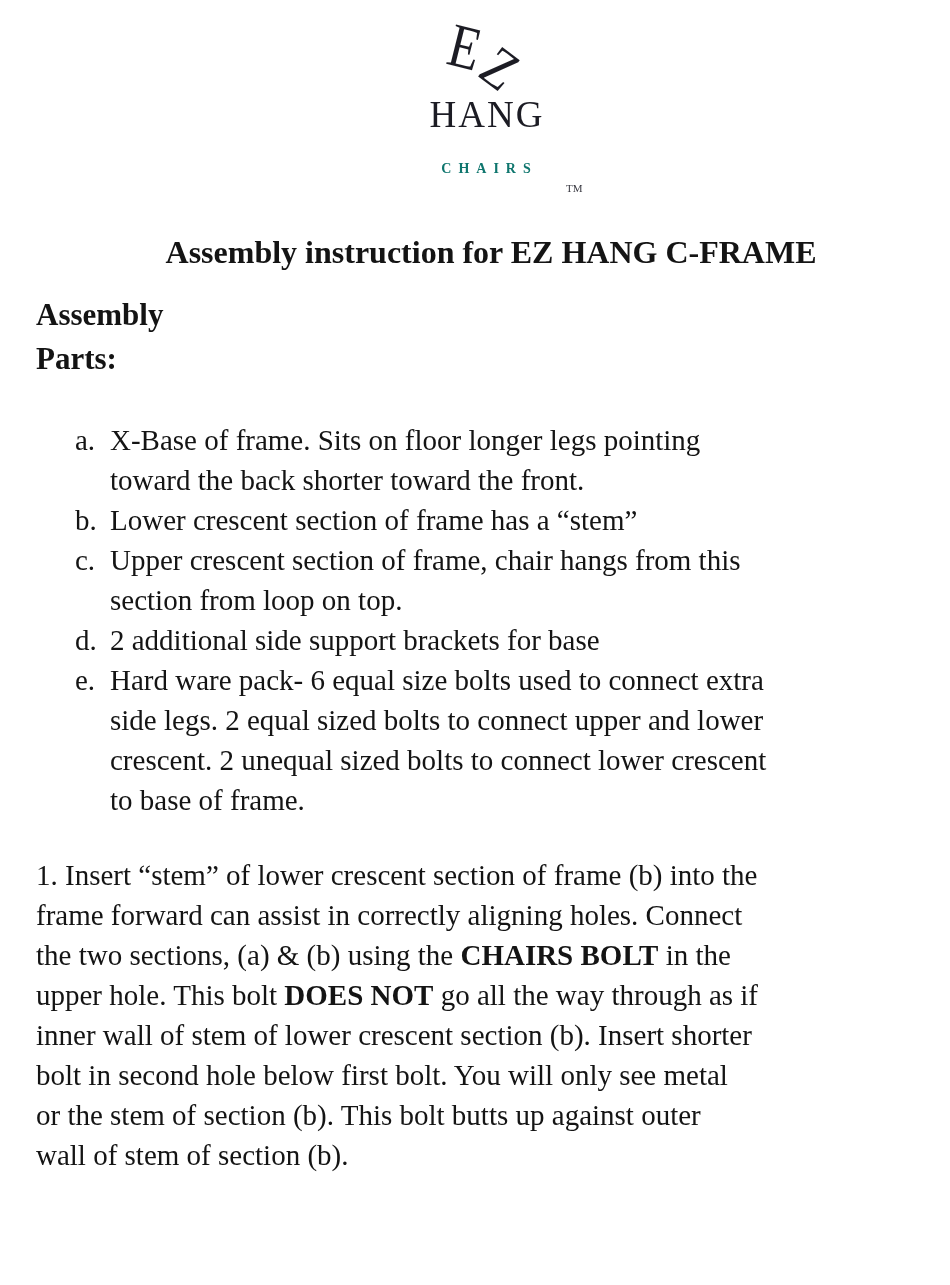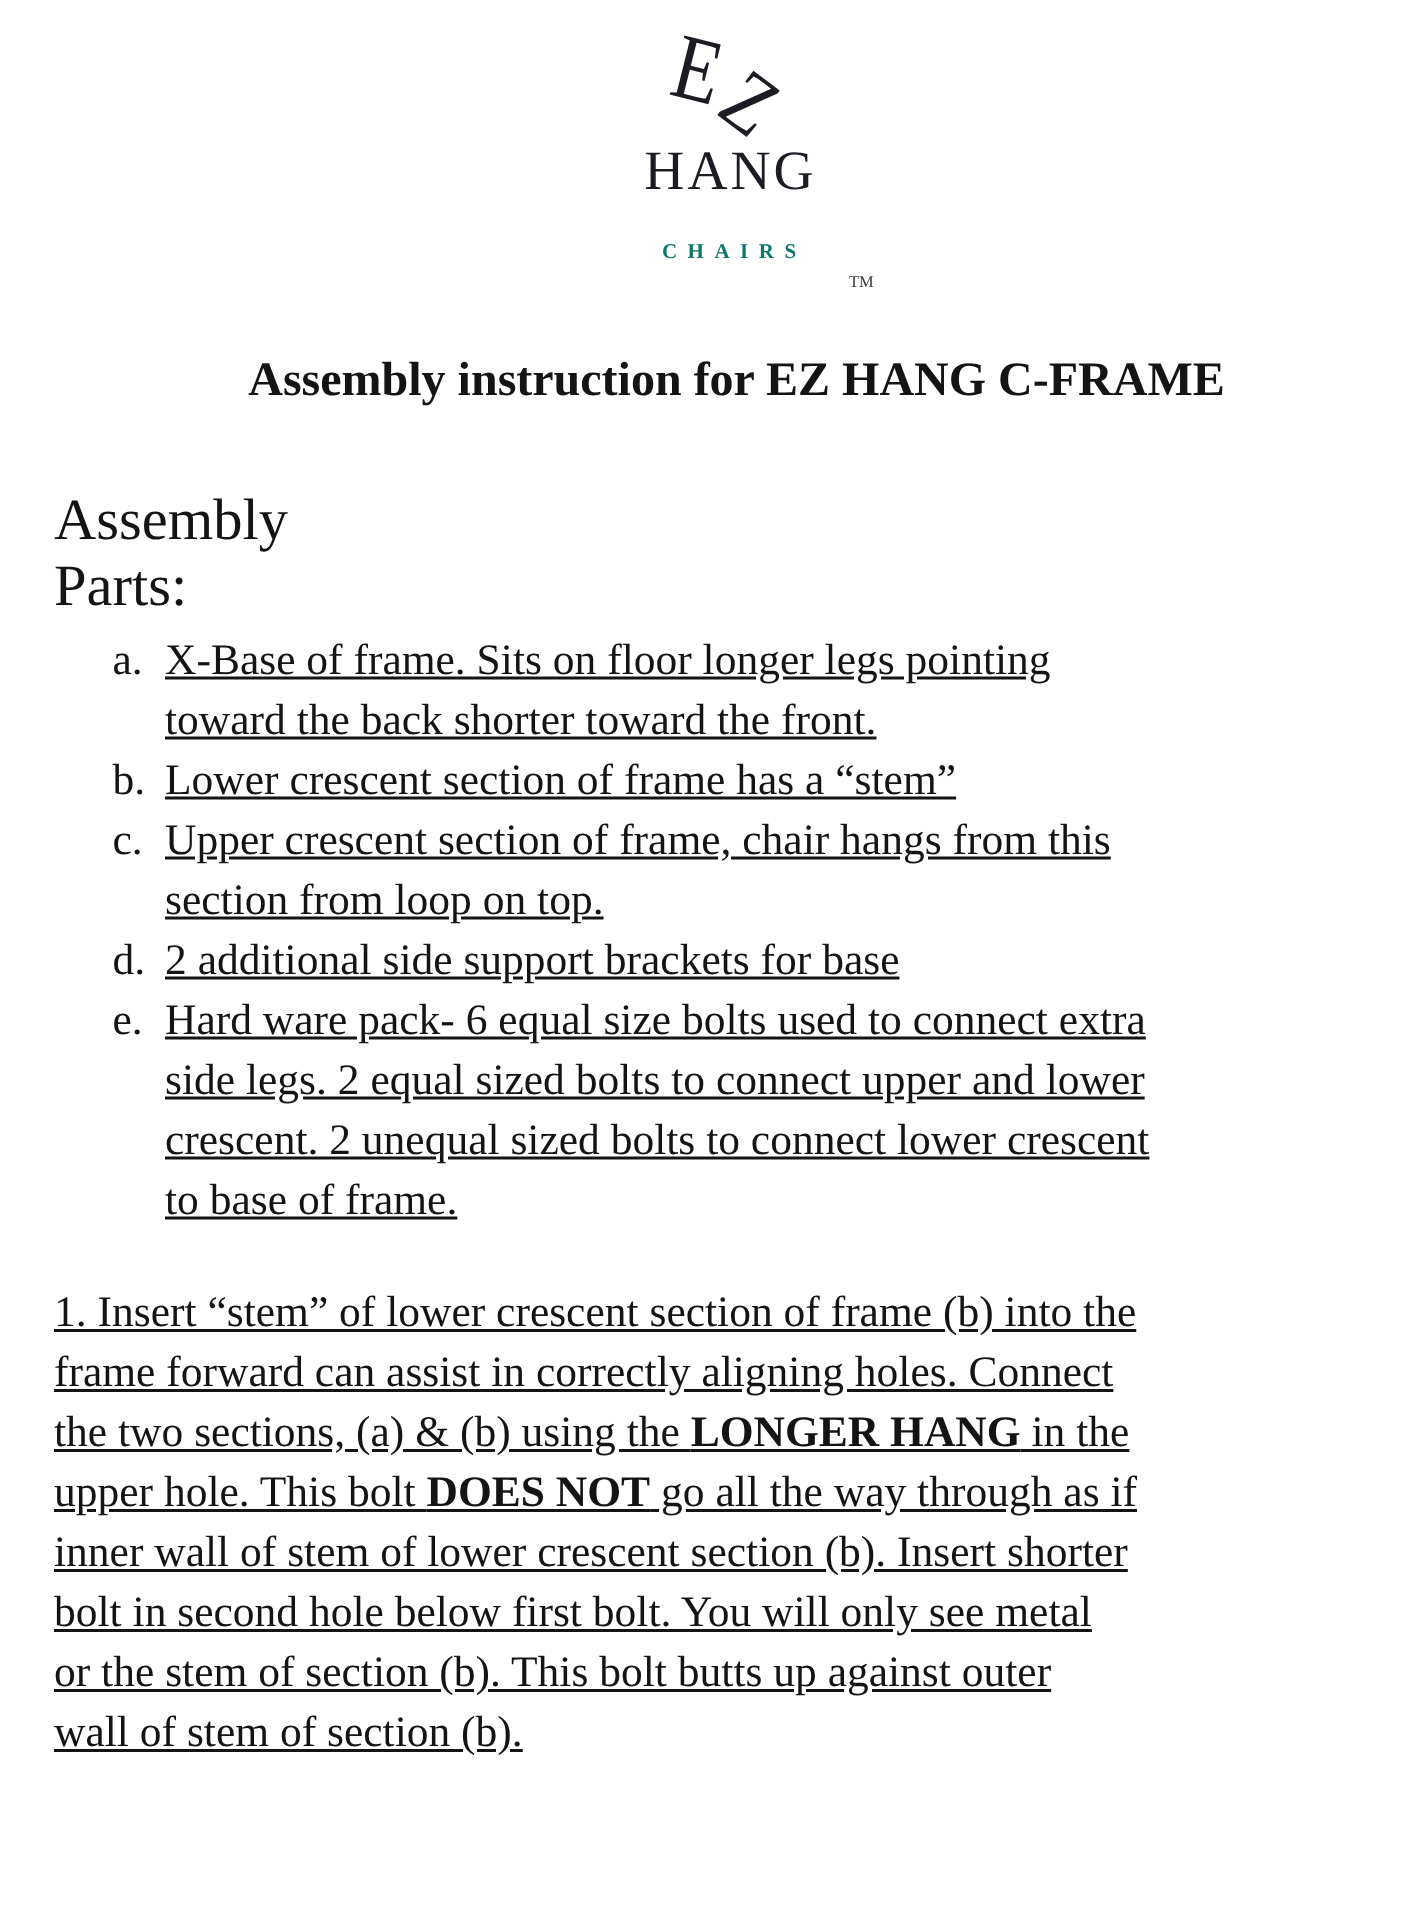--- a/index.html
+++ b/index.html
@@ -87,24 +87,23 @@
     font-size: 32px;
     font-weight: bold;
     line-height: 36px;
   }
 
   
   .heading {
     position: absolute;
     top: 293px;
     left: 36px;
-    font-size: 39px;
-    font-weight: normal;
+    font-size: 31px;
+    font-weight: bold;
     line-height: 44px;
-    margin-top: 32px;
   }
 
   
   .parts {
     position: absolute;
     top: 420px;
     left: 75px;
     margin: 0;
     padding: 0;
     list-style: none;
@@ -115,21 +114,20 @@
     align-items: flex-start;
   }
   .parts .marker {
     width: 35px;
     flex: 0 0 35px;
     line-height: 40px;
   }
   .tline {
     line-height: 40px;
     white-space: nowrap;
-    text-decoration: underline;
   }
   .tline .b { font-weight: bold; }
 
   
   .step {
     position: absolute;
     top: 855px;
     left: 36px;
     font-size: 29px;
   }
@@ -188,21 +186,21 @@
           <div class="tline"><span>side legs. 2 equal sized bolts to connect upper and lower</span></div>
           <div class="tline"><span>crescent. 2 unequal sized bolts to connect lower crescent</span></div>
           <div class="tline"><span>to base of frame.</span></div>
         </div>
     </li>
   </ol>
 
   <div class="step">
       <div class="tline"><span>1. Insert “stem” of lower crescent section of frame (b) into the</span></div>
       <div class="tline"><span>frame forward can assist in correctly aligning holes. Connect</span></div>
-      <div class="tline"><span>the two sections, (a) &amp; (b) using the </span><span class="b">LONGER HANG</span><span> in the</span></div>
+      <div class="tline"><span>the two sections, (a) &amp; (b) using the </span><span class="b">CHAIRS BOLT</span><span> in the</span></div>
       <div class="tline"><span>upper hole. This bolt </span><span class="b">DOES NOT</span><span> go all the way through as if</span></div>
       <div class="tline"><span>inner wall of stem of lower crescent section (b). Insert shorter</span></div>
       <div class="tline"><span>bolt in second hole below first bolt. You will only see metal</span></div>
       <div class="tline"><span>or the stem of section (b). This bolt butts up against outer</span></div>
       <div class="tline"><span>wall of stem of section (b).</span></div>
     </div>
 
 </div>
 
 </body></html>

